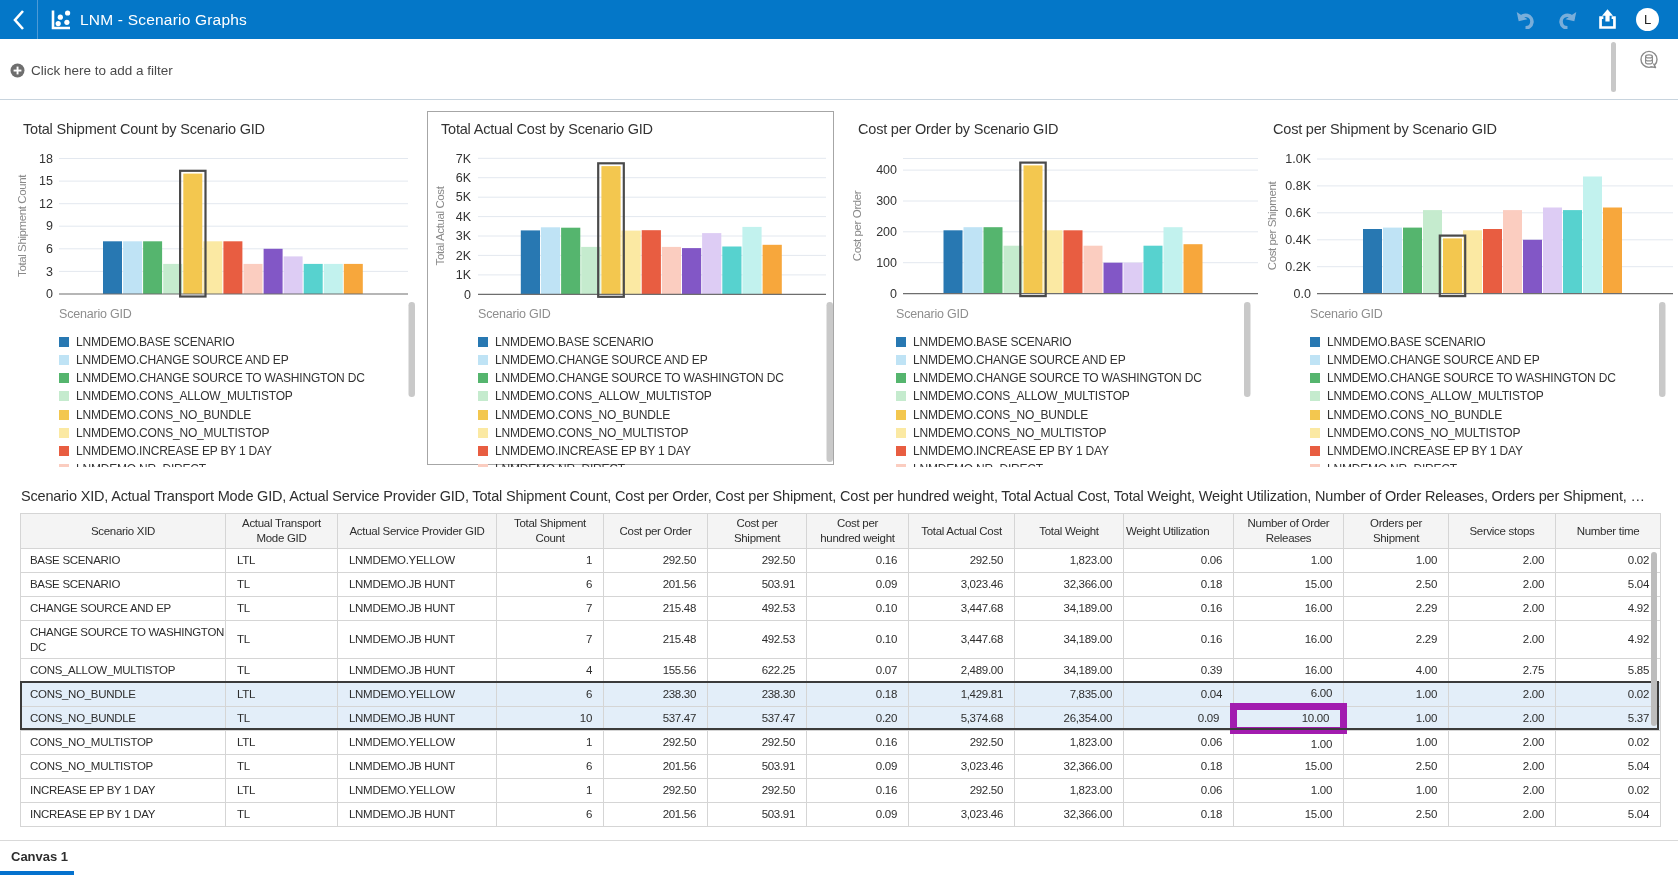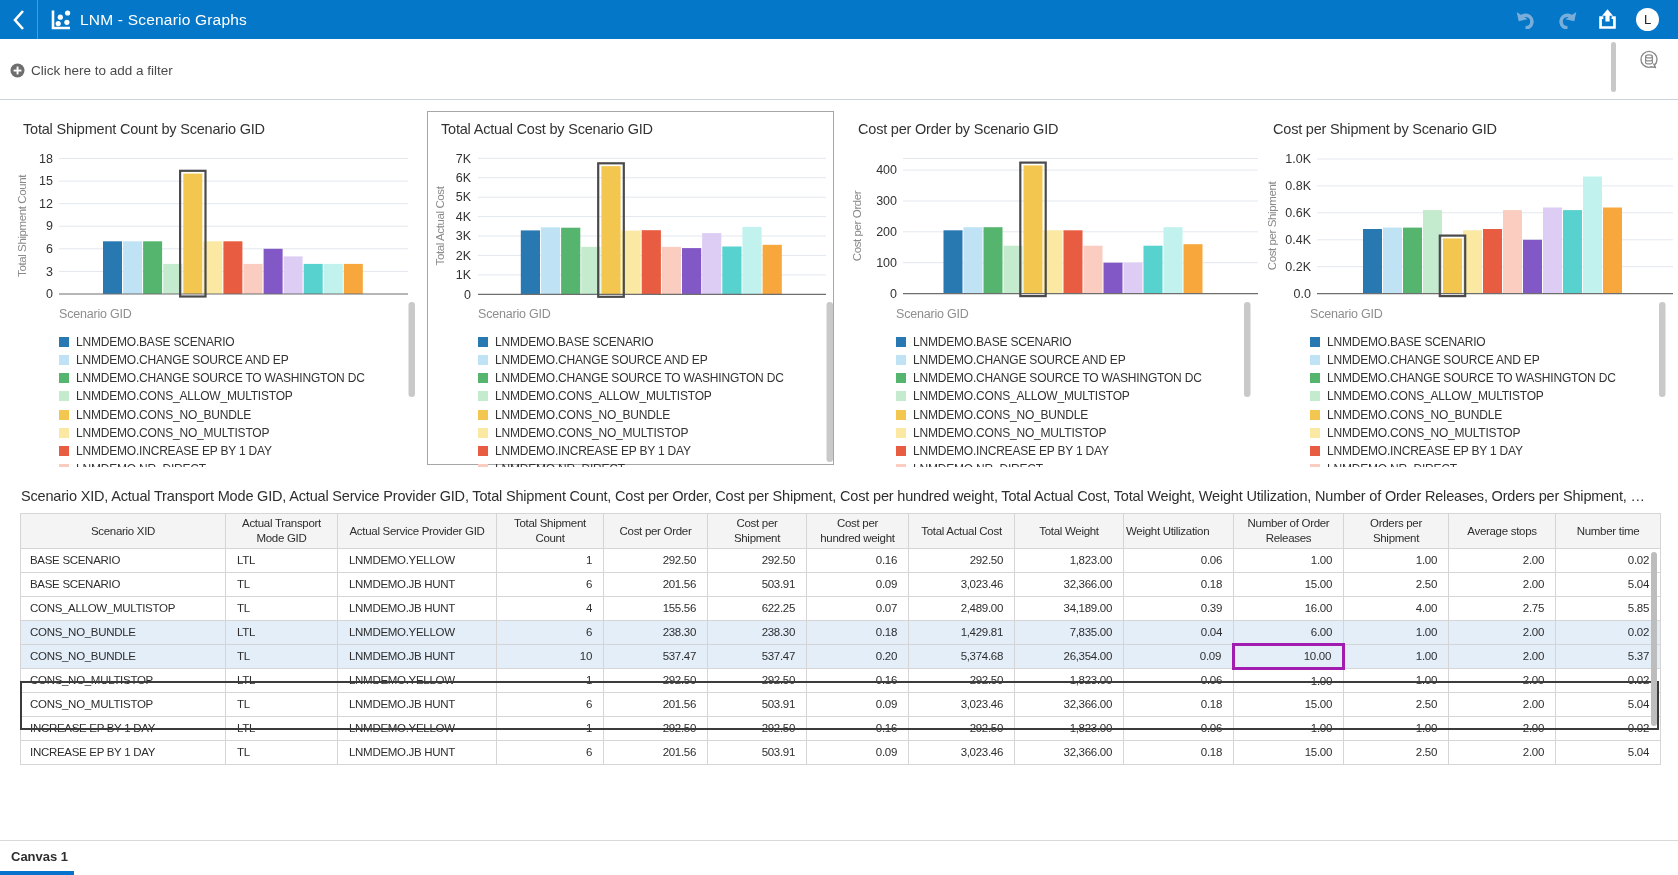--- a/index.html
+++ b/index.html
@@ -338,21 +338,21 @@
 <td style="border:1px solid #d5d5d5;text-align:center;padding:0 2px;line-height:1.3;white-space:nowrap;overflow:hidden">Actual Service Provider GID</td>
 <td style="border:1px solid #d5d5d5;text-align:center;padding:0 2px;line-height:1.3;white-space:nowrap;overflow:hidden">Total Shipment<br>Count</td>
 <td style="border:1px solid #d5d5d5;text-align:center;padding:0 2px;line-height:1.3;white-space:nowrap;overflow:hidden">Cost per Order</td>
 <td style="border:1px solid #d5d5d5;text-align:center;padding:0 2px;line-height:1.3;white-space:nowrap;overflow:hidden">Cost per<br>Shipment</td>
 <td style="border:1px solid #d5d5d5;text-align:center;padding:0 2px;line-height:1.3;white-space:nowrap;overflow:hidden">Cost per<br>hundred weight</td>
 <td style="border:1px solid #d5d5d5;text-align:center;padding:0 2px;line-height:1.3;white-space:nowrap;overflow:hidden">Total Actual Cost</td>
 <td style="border:1px solid #d5d5d5;text-align:center;padding:0 2px;line-height:1.3;white-space:nowrap;overflow:hidden">Total Weight</td>
 <td style="border:1px solid #d5d5d5;padding:0 2px;line-height:1.3;white-space:nowrap;overflow:hidden">Weight Utilization</td>
 <td style="border:1px solid #d5d5d5;text-align:center;padding:0 2px;line-height:1.3;white-space:nowrap;overflow:hidden">Number of Order<br>Releases</td>
 <td style="border:1px solid #d5d5d5;text-align:center;padding:0 2px;line-height:1.3;white-space:nowrap;overflow:hidden">Orders per<br>Shipment</td>
-<td style="border:1px solid #d5d5d5;text-align:center;padding:0 2px;line-height:1.3;white-space:nowrap;overflow:hidden">Average stops</td>
+<td style="border:1px solid #d5d5d5;text-align:center;padding:0 2px;line-height:1.3;white-space:nowrap;overflow:hidden">Service stops</td>
 <td style="border:1px solid #d5d5d5;text-align:center;padding:0 2px;line-height:1.3;white-space:nowrap;overflow:hidden">Number time</td>
 </tr>
 <tr style="height:24px;background:#fff">
 <td style="border:1px solid #d5d5d5;text-align:left;padding-left:9px;padding-right:0;line-height:1.3;white-space:nowrap;overflow:hidden">BASE SCENARIO</td>
 <td style="border:1px solid #d5d5d5;text-align:left;padding-left:11px;line-height:1.3;white-space:nowrap;overflow:hidden">LTL</td>
 <td style="border:1px solid #d5d5d5;text-align:left;padding-left:11px;line-height:1.3;white-space:nowrap;overflow:hidden">LNMDEMO.YELLOW</td>
 <td style="border:1px solid #d5d5d5;text-align:right;padding-right:11px;line-height:1.3;white-space:nowrap;overflow:hidden">1</td>
 <td style="border:1px solid #d5d5d5;text-align:right;padding-right:11px;line-height:1.3;white-space:nowrap;overflow:hidden">292.50</td>
 <td style="border:1px solid #d5d5d5;text-align:right;padding-right:11px;line-height:1.3;white-space:nowrap;overflow:hidden">292.50</td>
 <td style="border:1px solid #d5d5d5;text-align:right;padding-right:11px;line-height:1.3;white-space:nowrap;overflow:hidden">0.16</td>
@@ -372,20 +372,52 @@
 <td style="border:1px solid #d5d5d5;text-align:right;padding-right:11px;line-height:1.3;white-space:nowrap;overflow:hidden">201.56</td>
 <td style="border:1px solid #d5d5d5;text-align:right;padding-right:11px;line-height:1.3;white-space:nowrap;overflow:hidden">503.91</td>
 <td style="border:1px solid #d5d5d5;text-align:right;padding-right:11px;line-height:1.3;white-space:nowrap;overflow:hidden">0.09</td>
 <td style="border:1px solid #d5d5d5;text-align:right;padding-right:11px;line-height:1.3;white-space:nowrap;overflow:hidden">3,023.46</td>
 <td style="border:1px solid #d5d5d5;text-align:right;padding-right:11px;line-height:1.3;white-space:nowrap;overflow:hidden">32,366.00</td>
 <td style="border:1px solid #d5d5d5;text-align:right;padding-right:11px;line-height:1.3;white-space:nowrap;overflow:hidden">0.18</td>
 <td style="border:1px solid #d5d5d5;text-align:right;padding-right:11px;line-height:1.3;white-space:nowrap;overflow:hidden">15.00</td>
 <td style="border:1px solid #d5d5d5;text-align:right;padding-right:11px;line-height:1.3;white-space:nowrap;overflow:hidden">2.50</td>
 <td style="border:1px solid #d5d5d5;text-align:right;padding-right:11px;line-height:1.3;white-space:nowrap;overflow:hidden">2.00</td>
 <td style="border:1px solid #d5d5d5;text-align:right;padding-right:11px;line-height:1.3;white-space:nowrap;overflow:hidden">5.04</td>
+</tr>
+<tr style="height:24px;background:#fff">
+<td style="border:1px solid #d5d5d5;text-align:left;padding-left:9px;padding-right:0;line-height:1.3;white-space:nowrap;overflow:hidden">CHANGE SOURCE AND EP</td>
+<td style="border:1px solid #d5d5d5;text-align:left;padding-left:11px;line-height:1.3;white-space:nowrap;overflow:hidden">TL</td>
+<td style="border:1px solid #d5d5d5;text-align:left;padding-left:11px;line-height:1.3;white-space:nowrap;overflow:hidden">LNMDEMO.JB HUNT</td>
+<td style="border:1px solid #d5d5d5;text-align:right;padding-right:11px;line-height:1.3;white-space:nowrap;overflow:hidden">7</td>
+<td style="border:1px solid #d5d5d5;text-align:right;padding-right:11px;line-height:1.3;white-space:nowrap;overflow:hidden">215.48</td>
+<td style="border:1px solid #d5d5d5;text-align:right;padding-right:11px;line-height:1.3;white-space:nowrap;overflow:hidden">492.53</td>
+<td style="border:1px solid #d5d5d5;text-align:right;padding-right:11px;line-height:1.3;white-space:nowrap;overflow:hidden">0.10</td>
+<td style="border:1px solid #d5d5d5;text-align:right;padding-right:11px;line-height:1.3;white-space:nowrap;overflow:hidden">3,447.68</td>
+<td style="border:1px solid #d5d5d5;text-align:right;padding-right:11px;line-height:1.3;white-space:nowrap;overflow:hidden">34,189.00</td>
+<td style="border:1px solid #d5d5d5;text-align:right;padding-right:11px;line-height:1.3;white-space:nowrap;overflow:hidden">0.16</td>
+<td style="border:1px solid #d5d5d5;text-align:right;padding-right:11px;line-height:1.3;white-space:nowrap;overflow:hidden">16.00</td>
+<td style="border:1px solid #d5d5d5;text-align:right;padding-right:11px;line-height:1.3;white-space:nowrap;overflow:hidden">2.29</td>
+<td style="border:1px solid #d5d5d5;text-align:right;padding-right:11px;line-height:1.3;white-space:nowrap;overflow:hidden">2.00</td>
+<td style="border:1px solid #d5d5d5;text-align:right;padding-right:11px;line-height:1.3;white-space:nowrap;overflow:hidden">4.92</td>
+</tr>
+<tr style="height:38px;background:#fff">
+<td style="border:1px solid #d5d5d5;text-align:left;padding-left:9px;padding-right:0;line-height:1.3;white-space:nowrap;overflow:hidden">CHANGE SOURCE TO WASHINGTON<br>DC</td>
+<td style="border:1px solid #d5d5d5;text-align:left;padding-left:11px;line-height:1.3;white-space:nowrap;overflow:hidden">TL</td>
+<td style="border:1px solid #d5d5d5;text-align:left;padding-left:11px;line-height:1.3;white-space:nowrap;overflow:hidden">LNMDEMO.JB HUNT</td>
+<td style="border:1px solid #d5d5d5;text-align:right;padding-right:11px;line-height:1.3;white-space:nowrap;overflow:hidden">7</td>
+<td style="border:1px solid #d5d5d5;text-align:right;padding-right:11px;line-height:1.3;white-space:nowrap;overflow:hidden">215.48</td>
+<td style="border:1px solid #d5d5d5;text-align:right;padding-right:11px;line-height:1.3;white-space:nowrap;overflow:hidden">492.53</td>
+<td style="border:1px solid #d5d5d5;text-align:right;padding-right:11px;line-height:1.3;white-space:nowrap;overflow:hidden">0.10</td>
+<td style="border:1px solid #d5d5d5;text-align:right;padding-right:11px;line-height:1.3;white-space:nowrap;overflow:hidden">3,447.68</td>
+<td style="border:1px solid #d5d5d5;text-align:right;padding-right:11px;line-height:1.3;white-space:nowrap;overflow:hidden">34,189.00</td>
+<td style="border:1px solid #d5d5d5;text-align:right;padding-right:11px;line-height:1.3;white-space:nowrap;overflow:hidden">0.16</td>
+<td style="border:1px solid #d5d5d5;text-align:right;padding-right:11px;line-height:1.3;white-space:nowrap;overflow:hidden">16.00</td>
+<td style="border:1px solid #d5d5d5;text-align:right;padding-right:11px;line-height:1.3;white-space:nowrap;overflow:hidden">2.29</td>
+<td style="border:1px solid #d5d5d5;text-align:right;padding-right:11px;line-height:1.3;white-space:nowrap;overflow:hidden">2.00</td>
+<td style="border:1px solid #d5d5d5;text-align:right;padding-right:11px;line-height:1.3;white-space:nowrap;overflow:hidden">4.92</td>
 </tr>
 <tr style="height:24px;background:#fff">
 <td style="border:1px solid #d5d5d5;text-align:left;padding-left:9px;padding-right:0;line-height:1.3;white-space:nowrap;overflow:hidden">CONS_ALLOW_MULTISTOP</td>
 <td style="border:1px solid #d5d5d5;text-align:left;padding-left:11px;line-height:1.3;white-space:nowrap;overflow:hidden">TL</td>
 <td style="border:1px solid #d5d5d5;text-align:left;padding-left:11px;line-height:1.3;white-space:nowrap;overflow:hidden">LNMDEMO.JB HUNT</td>
 <td style="border:1px solid #d5d5d5;text-align:right;padding-right:11px;line-height:1.3;white-space:nowrap;overflow:hidden">4</td>
 <td style="border:1px solid #d5d5d5;text-align:right;padding-right:11px;line-height:1.3;white-space:nowrap;overflow:hidden">155.56</td>
 <td style="border:1px solid #d5d5d5;text-align:right;padding-right:11px;line-height:1.3;white-space:nowrap;overflow:hidden">622.25</td>
 <td style="border:1px solid #d5d5d5;text-align:right;padding-right:11px;line-height:1.3;white-space:nowrap;overflow:hidden">0.07</td>
 <td style="border:1px solid #d5d5d5;text-align:right;padding-right:11px;line-height:1.3;white-space:nowrap;overflow:hidden">2,489.00</td>
@@ -416,21 +448,21 @@
 <td style="border:1px solid #d5d5d5;text-align:left;padding-left:9px;padding-right:0;line-height:1.3;white-space:nowrap;overflow:hidden">CONS_NO_BUNDLE</td>
 <td style="border:1px solid #d5d5d5;text-align:left;padding-left:11px;line-height:1.3;white-space:nowrap;overflow:hidden">TL</td>
 <td style="border:1px solid #d5d5d5;text-align:left;padding-left:11px;line-height:1.3;white-space:nowrap;overflow:hidden">LNMDEMO.JB HUNT</td>
 <td style="border:1px solid #d5d5d5;text-align:right;padding-right:11px;line-height:1.3;white-space:nowrap;overflow:hidden">10</td>
 <td style="border:1px solid #d5d5d5;text-align:right;padding-right:11px;line-height:1.3;white-space:nowrap;overflow:hidden">537.47</td>
 <td style="border:1px solid #d5d5d5;text-align:right;padding-right:11px;line-height:1.3;white-space:nowrap;overflow:hidden">537.47</td>
 <td style="border:1px solid #d5d5d5;text-align:right;padding-right:11px;line-height:1.3;white-space:nowrap;overflow:hidden">0.20</td>
 <td style="border:1px solid #d5d5d5;text-align:right;padding-right:11px;line-height:1.3;white-space:nowrap;overflow:hidden">5,374.68</td>
 <td style="border:1px solid #d5d5d5;text-align:right;padding-right:11px;line-height:1.3;white-space:nowrap;overflow:hidden">26,354.00</td>
 <td style="border:1px solid #d5d5d5;text-align:right;padding-right:11px;line-height:1.3;white-space:nowrap;overflow:hidden">0.09</td>
-<td style="border:3px solid #a21caf;text-align:right;padding-right:11px;line-height:1.3;white-space:nowrap;overflow:hidden">10.00</td>
+<td style="border:7px solid #a21caf;text-align:right;padding-right:11px;line-height:1.3;white-space:nowrap;overflow:hidden">10.00</td>
 <td style="border:1px solid #d5d5d5;text-align:right;padding-right:11px;line-height:1.3;white-space:nowrap;overflow:hidden">1.00</td>
 <td style="border:1px solid #d5d5d5;text-align:right;padding-right:11px;line-height:1.3;white-space:nowrap;overflow:hidden">2.00</td>
 <td style="border:1px solid #d5d5d5;text-align:right;padding-right:11px;line-height:1.3;white-space:nowrap;overflow:hidden">5.37</td>
 </tr>
 <tr style="height:24px;background:#fff">
 <td style="border:1px solid #d5d5d5;text-align:left;padding-left:9px;padding-right:0;line-height:1.3;white-space:nowrap;overflow:hidden">CONS_NO_MULTISTOP</td>
 <td style="border:1px solid #d5d5d5;text-align:left;padding-left:11px;line-height:1.3;white-space:nowrap;overflow:hidden">LTL</td>
 <td style="border:1px solid #d5d5d5;text-align:left;padding-left:11px;line-height:1.3;white-space:nowrap;overflow:hidden">LNMDEMO.YELLOW</td>
 <td style="border:1px solid #d5d5d5;text-align:right;padding-right:11px;line-height:1.3;white-space:nowrap;overflow:hidden">1</td>
 <td style="border:1px solid #d5d5d5;text-align:right;padding-right:11px;line-height:1.3;white-space:nowrap;overflow:hidden">292.50</td>

